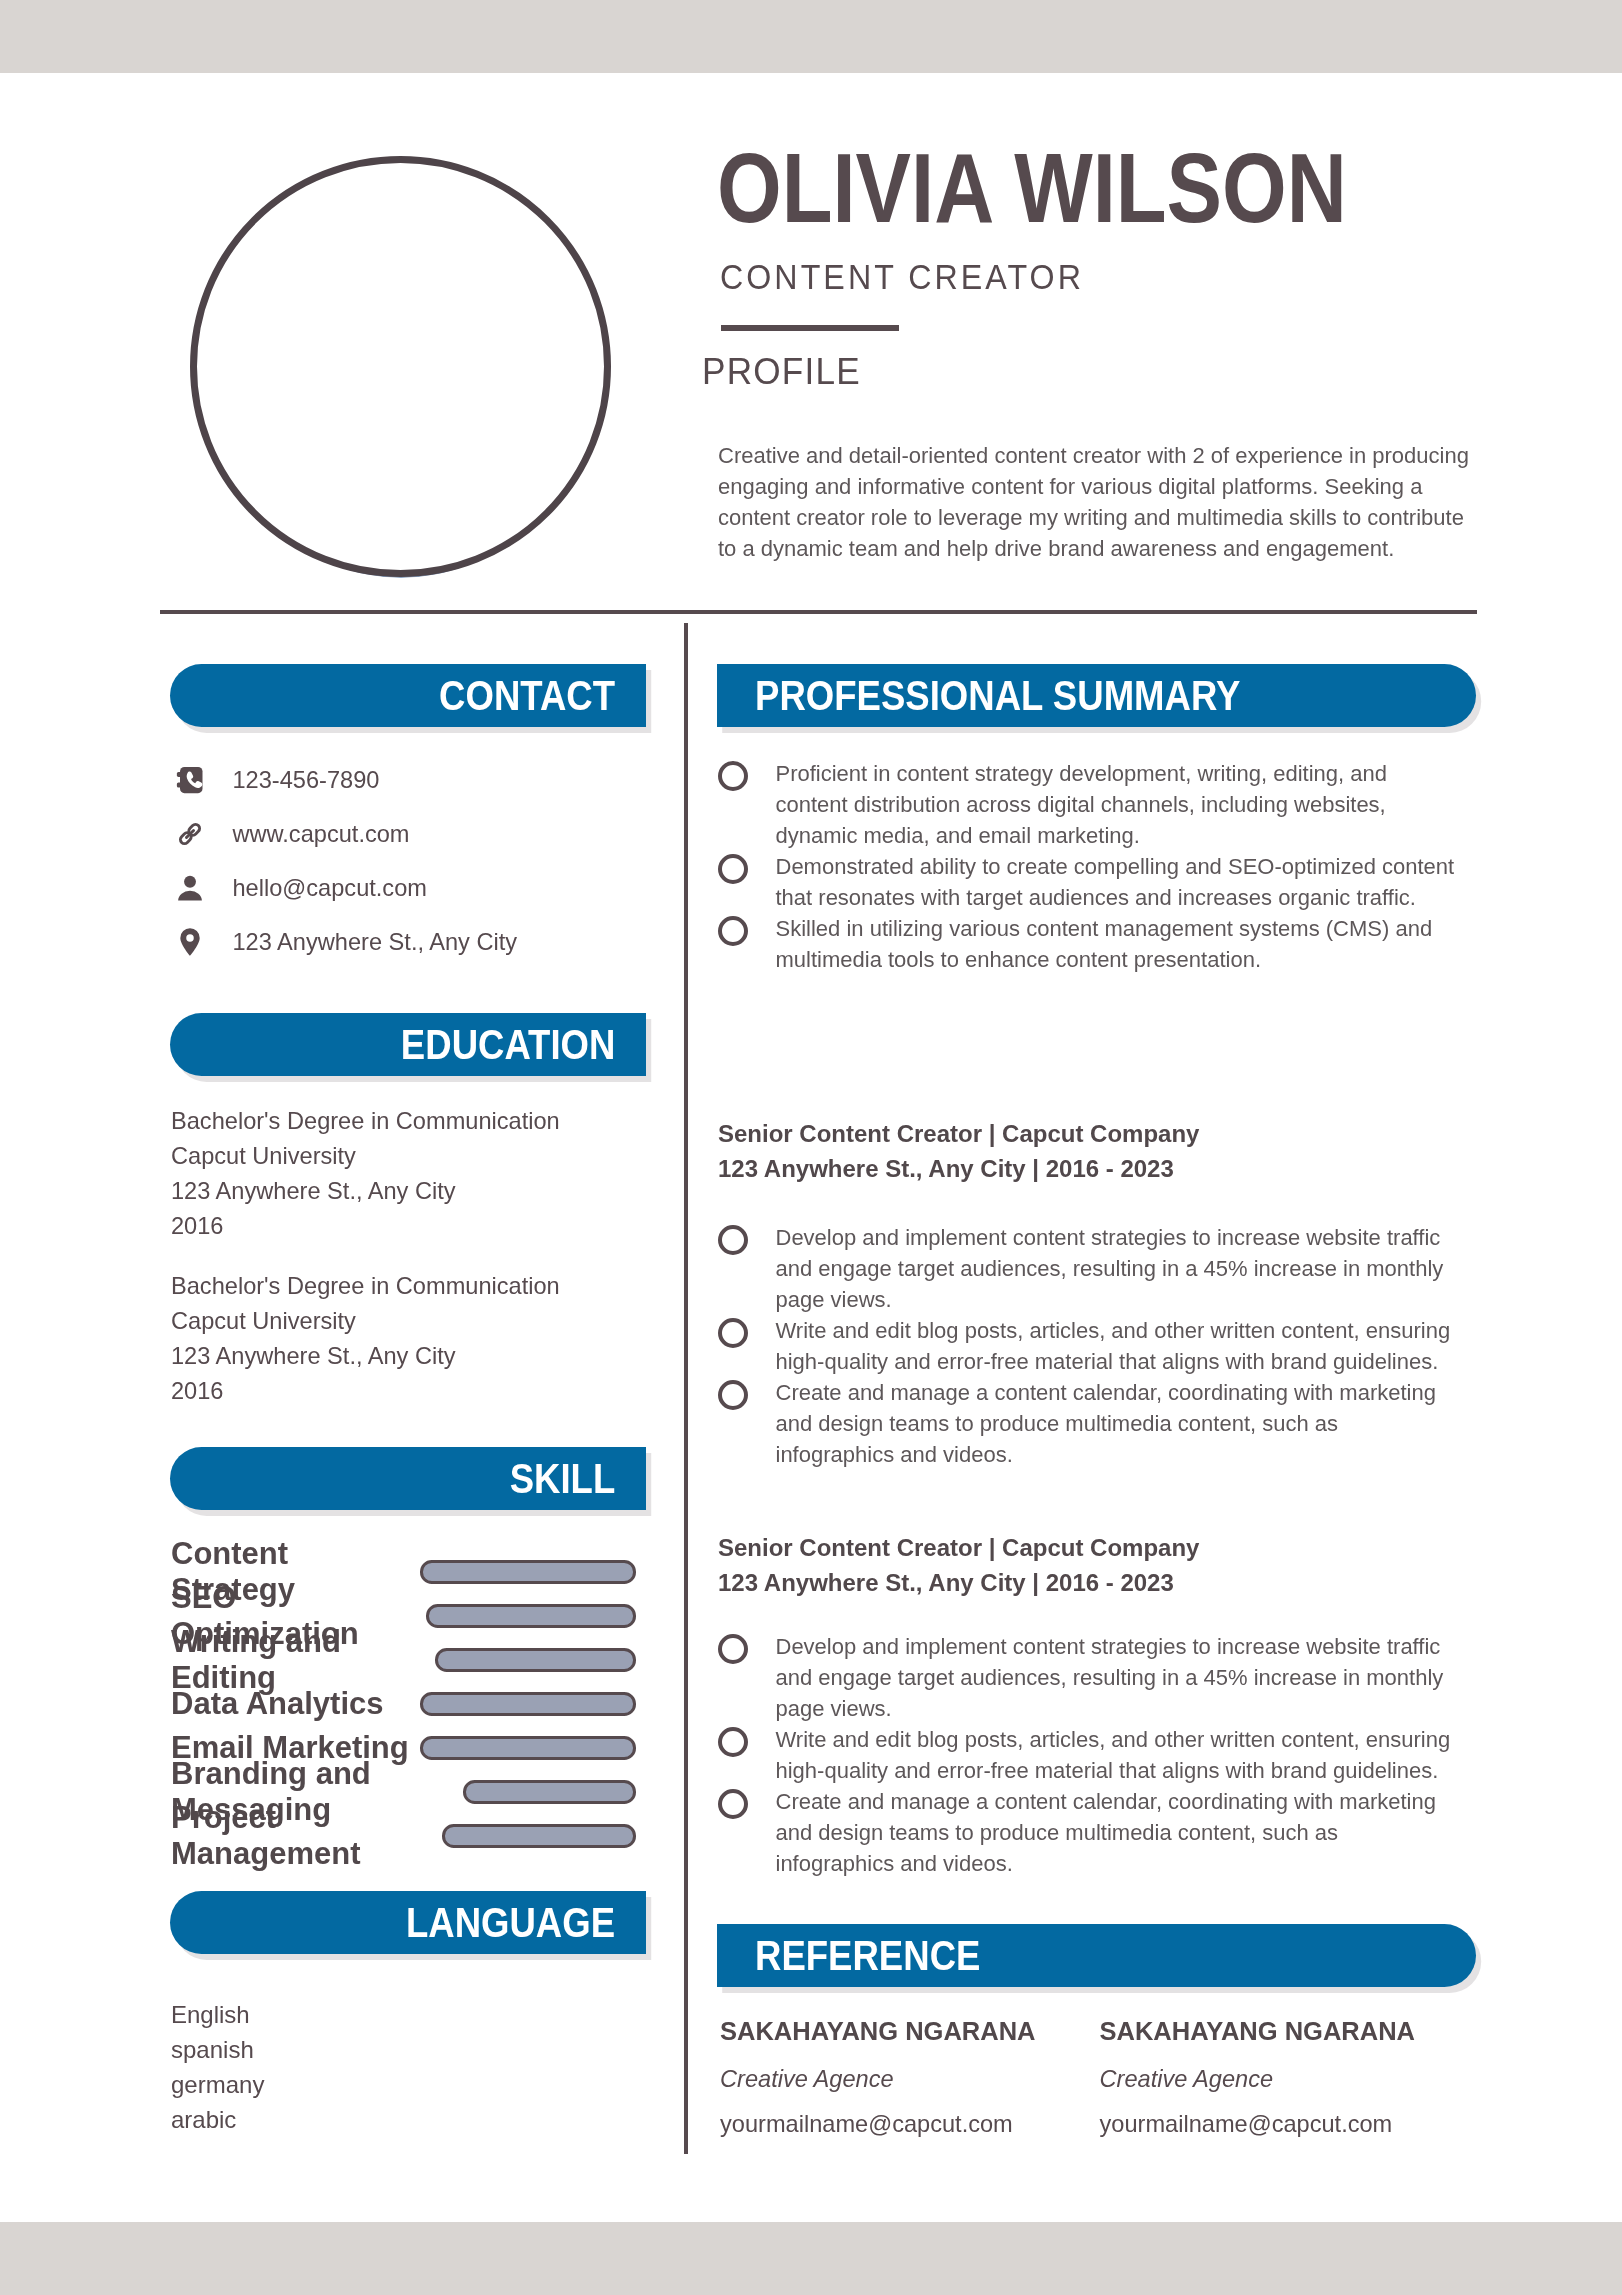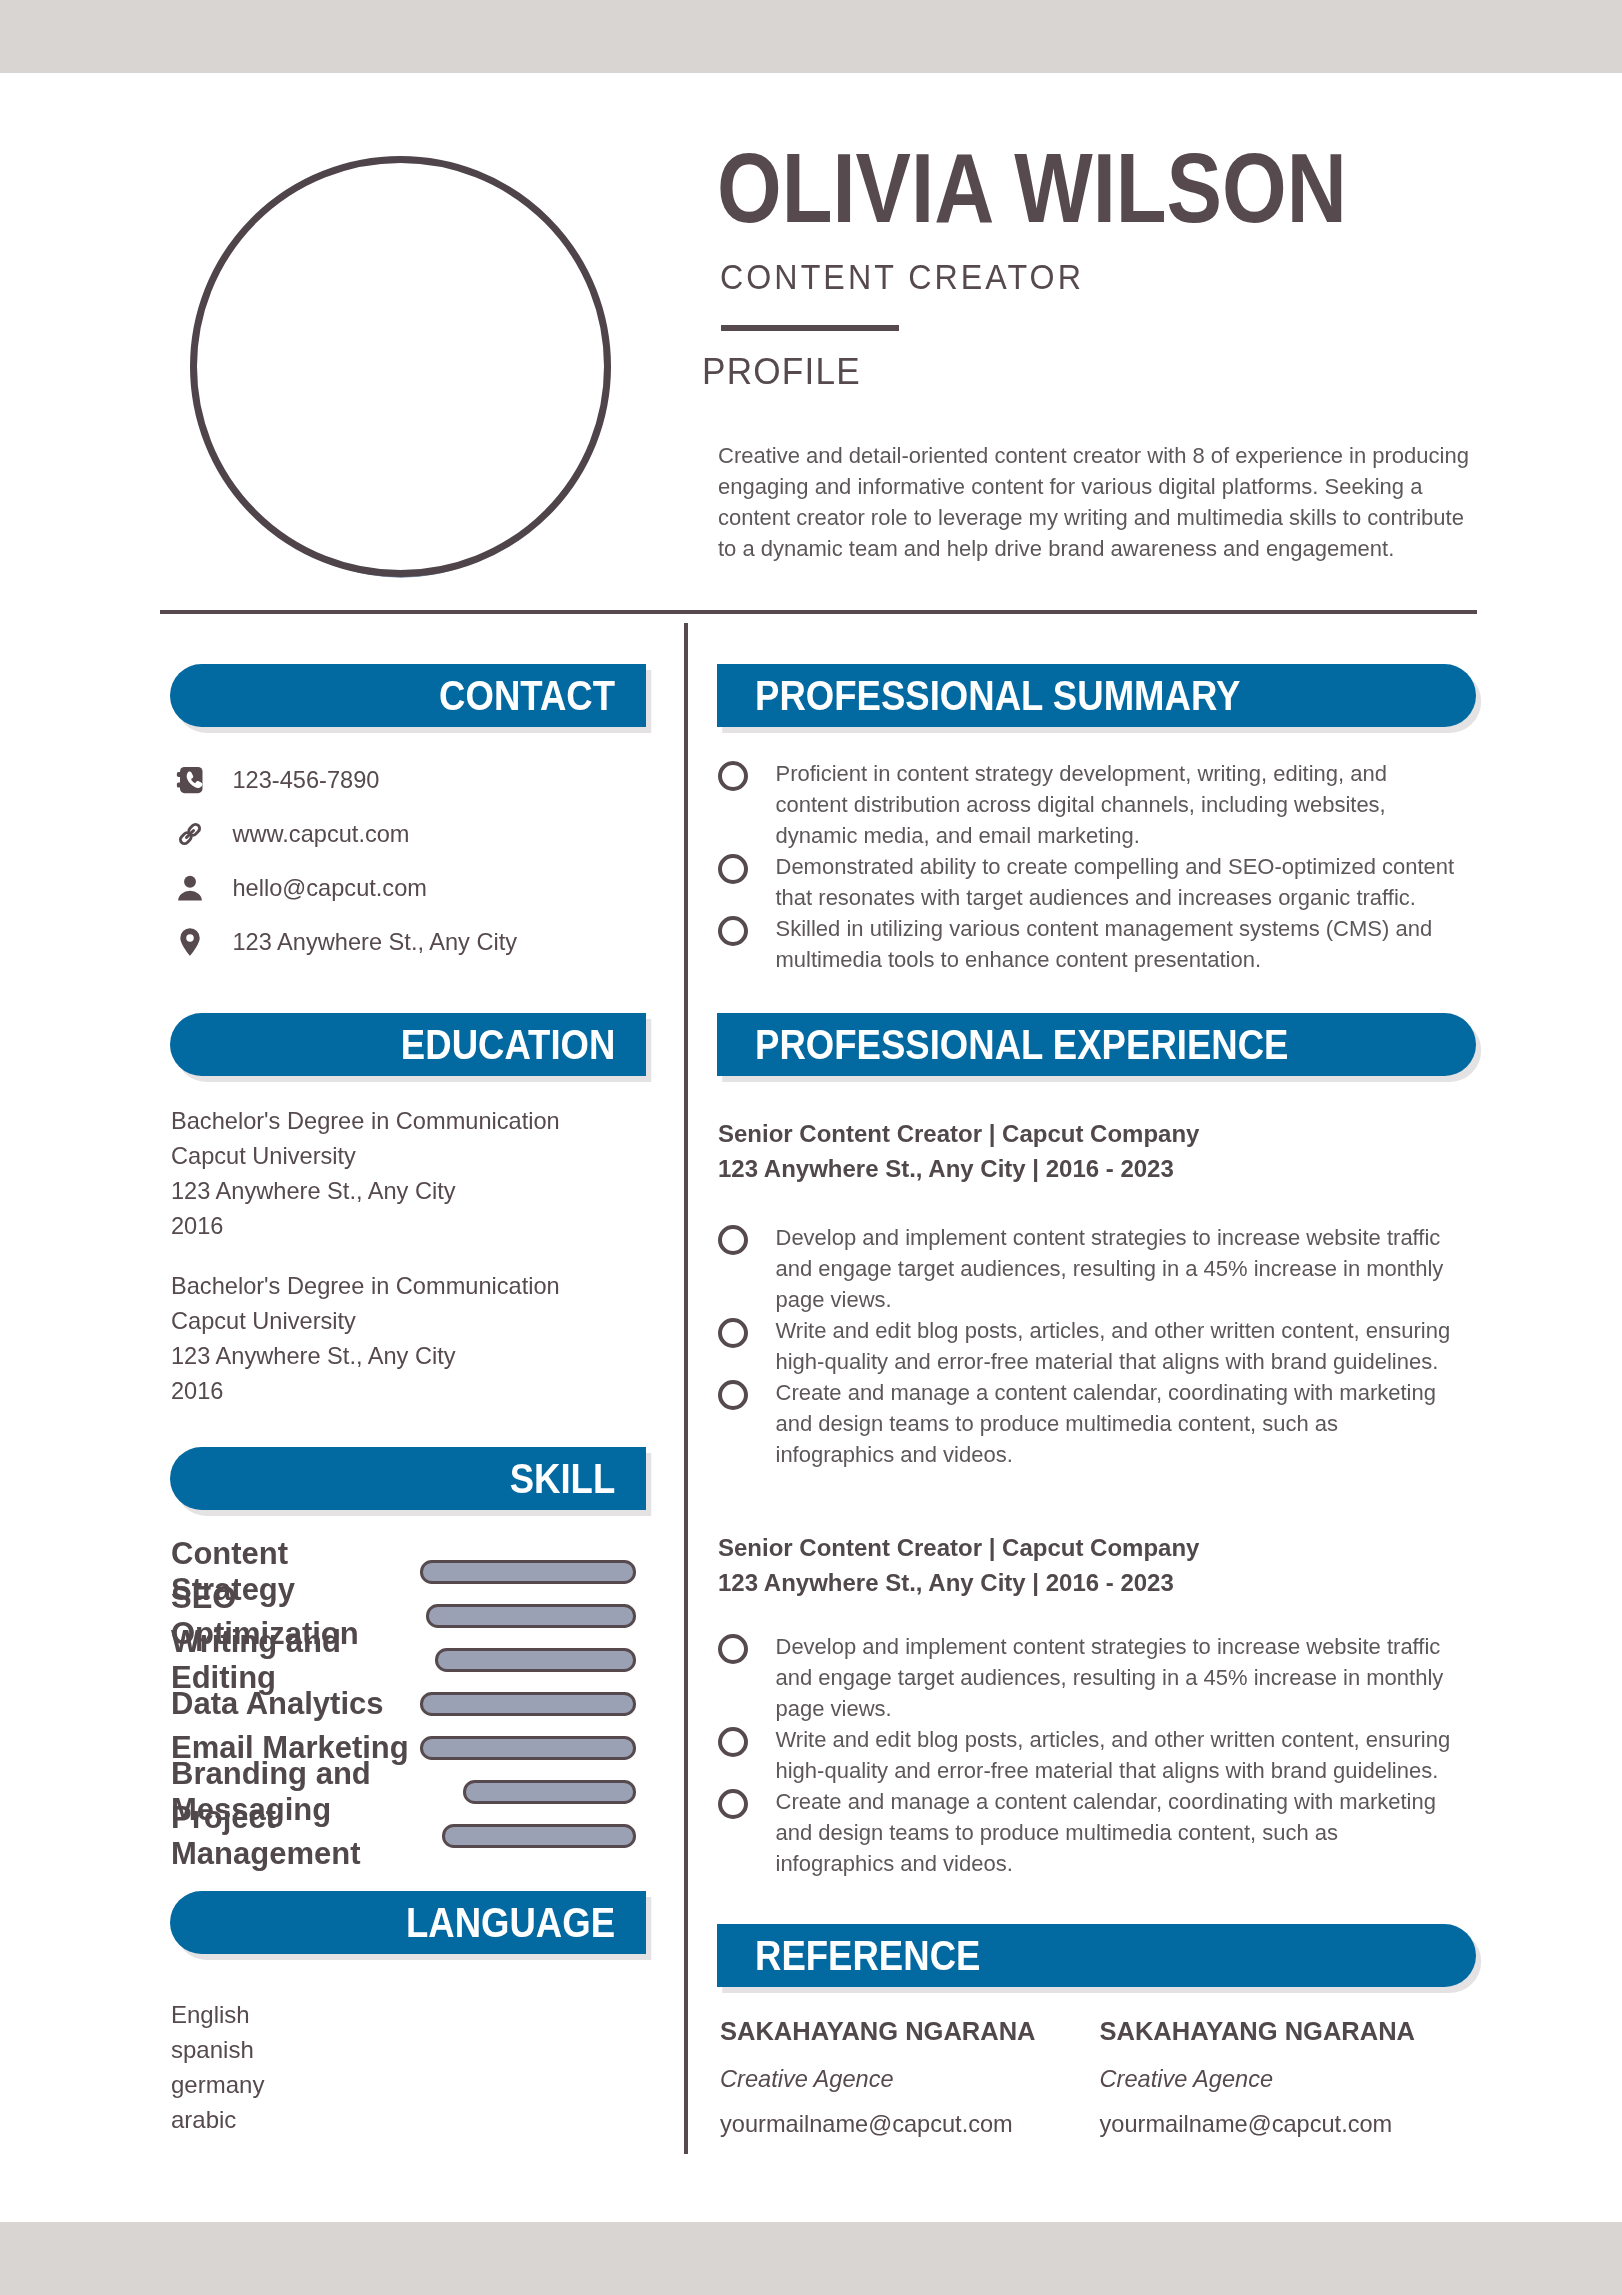--- a/index.html
+++ b/index.html
@@ -100,21 +100,21 @@
         <path d="M43 66 L49 76 L55 66 L51 64 Z" fill="#f4f3f2"></path>
       </g>
     </svg>
   </div>
   <div class="photo-ring"></div>
 
   <div class="name"><span class="cond">OLIVIA WILSON</span></div>
   <div class="role"><span class="cond">CONTENT CREATOR</span></div>
   <div class="mini-rule"></div>
   <div class="profile-h"><span class="cond">PROFILE</span></div>
-  <div class="profile-p">Creative and detail-oriented content creator with 8 of experience in producing engaging and informative content for various digital platforms. Seeking a content creator role to leverage my writing and multimedia skills to contribute to a dynamic team and help drive brand awareness and engagement.</div>
+  <div class="profile-p">Creative and detail-oriented content creator with 2 of experience in producing engaging and informative content for various digital platforms. Seeking a content creator role to leverage my writing and multimedia skills to contribute to a dynamic team and help drive brand awareness and engagement.</div>
 
   <div class="hrule"></div>
   <div class="vrule"></div>
 
   <div class="pill pill-left" style="top:664px">
       <span class="t">CONTACT</span>
     </div>
 
   <div class="contact-list">
     <div class="contact-row">
@@ -235,23 +235,20 @@
     <div class="bullet-item">
       <span class="bullet-ring"></span>
       <span class="bullet-text">Demonstrated ability to create compelling and SEO-optimized content that resonates with target audiences and increases organic traffic.</span>
     </div>
     <div class="bullet-item">
       <span class="bullet-ring"></span>
       <span class="bullet-text">Skilled in utilizing various content management systems (CMS) and multimedia tools to enhance content presentation.</span>
     </div>
   </div>
 
-  <div class="pill pill-right" style="top:1013px">
-      <span class="t">PROFESSIONAL EXPERIENCE</span>
-    </div>
 
   <div class="job-title job1-title">
     <div>Senior Content Creator | Capcut Company</div>
     <div>123 Anywhere St., Any City | 2016 - 2023</div>
   </div>
   <div class="bullets job1-bullets">
     <div class="bullet-item">
       <span class="bullet-ring"></span>
       <span class="bullet-text">Develop and implement content strategies to increase website traffic and engage target audiences, resulting in a 45% increase in monthly page views.</span>
     </div>

